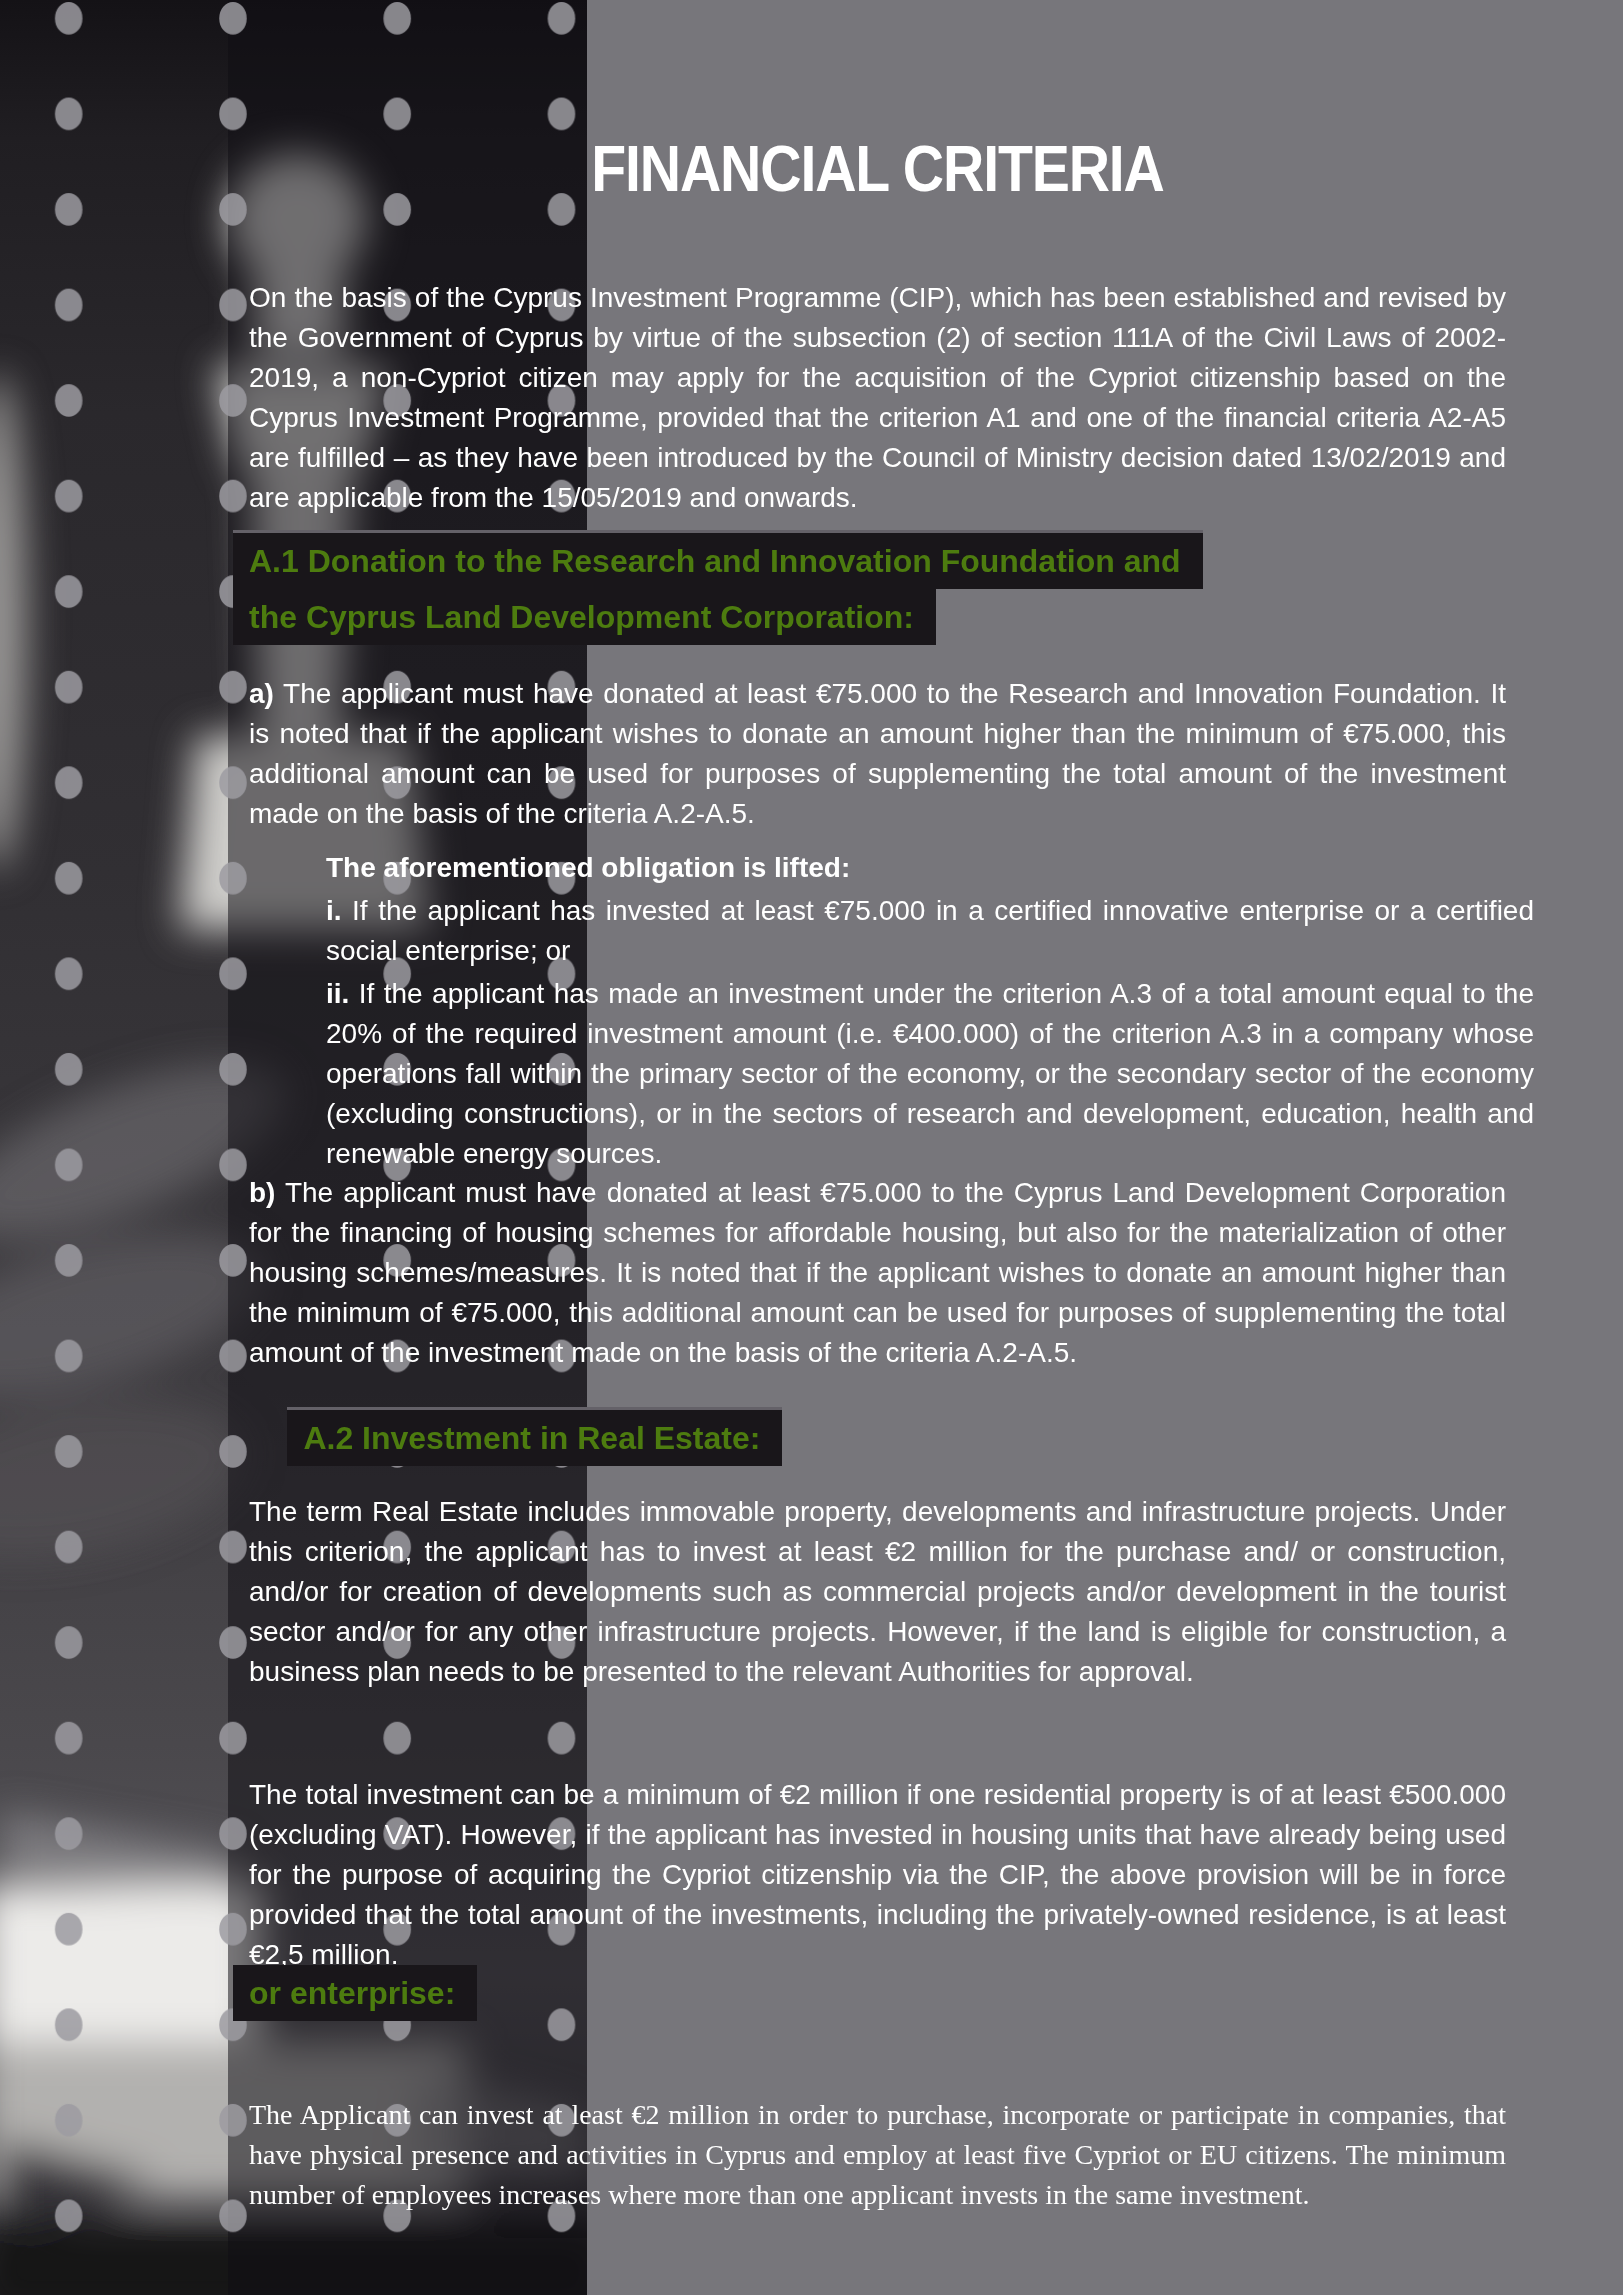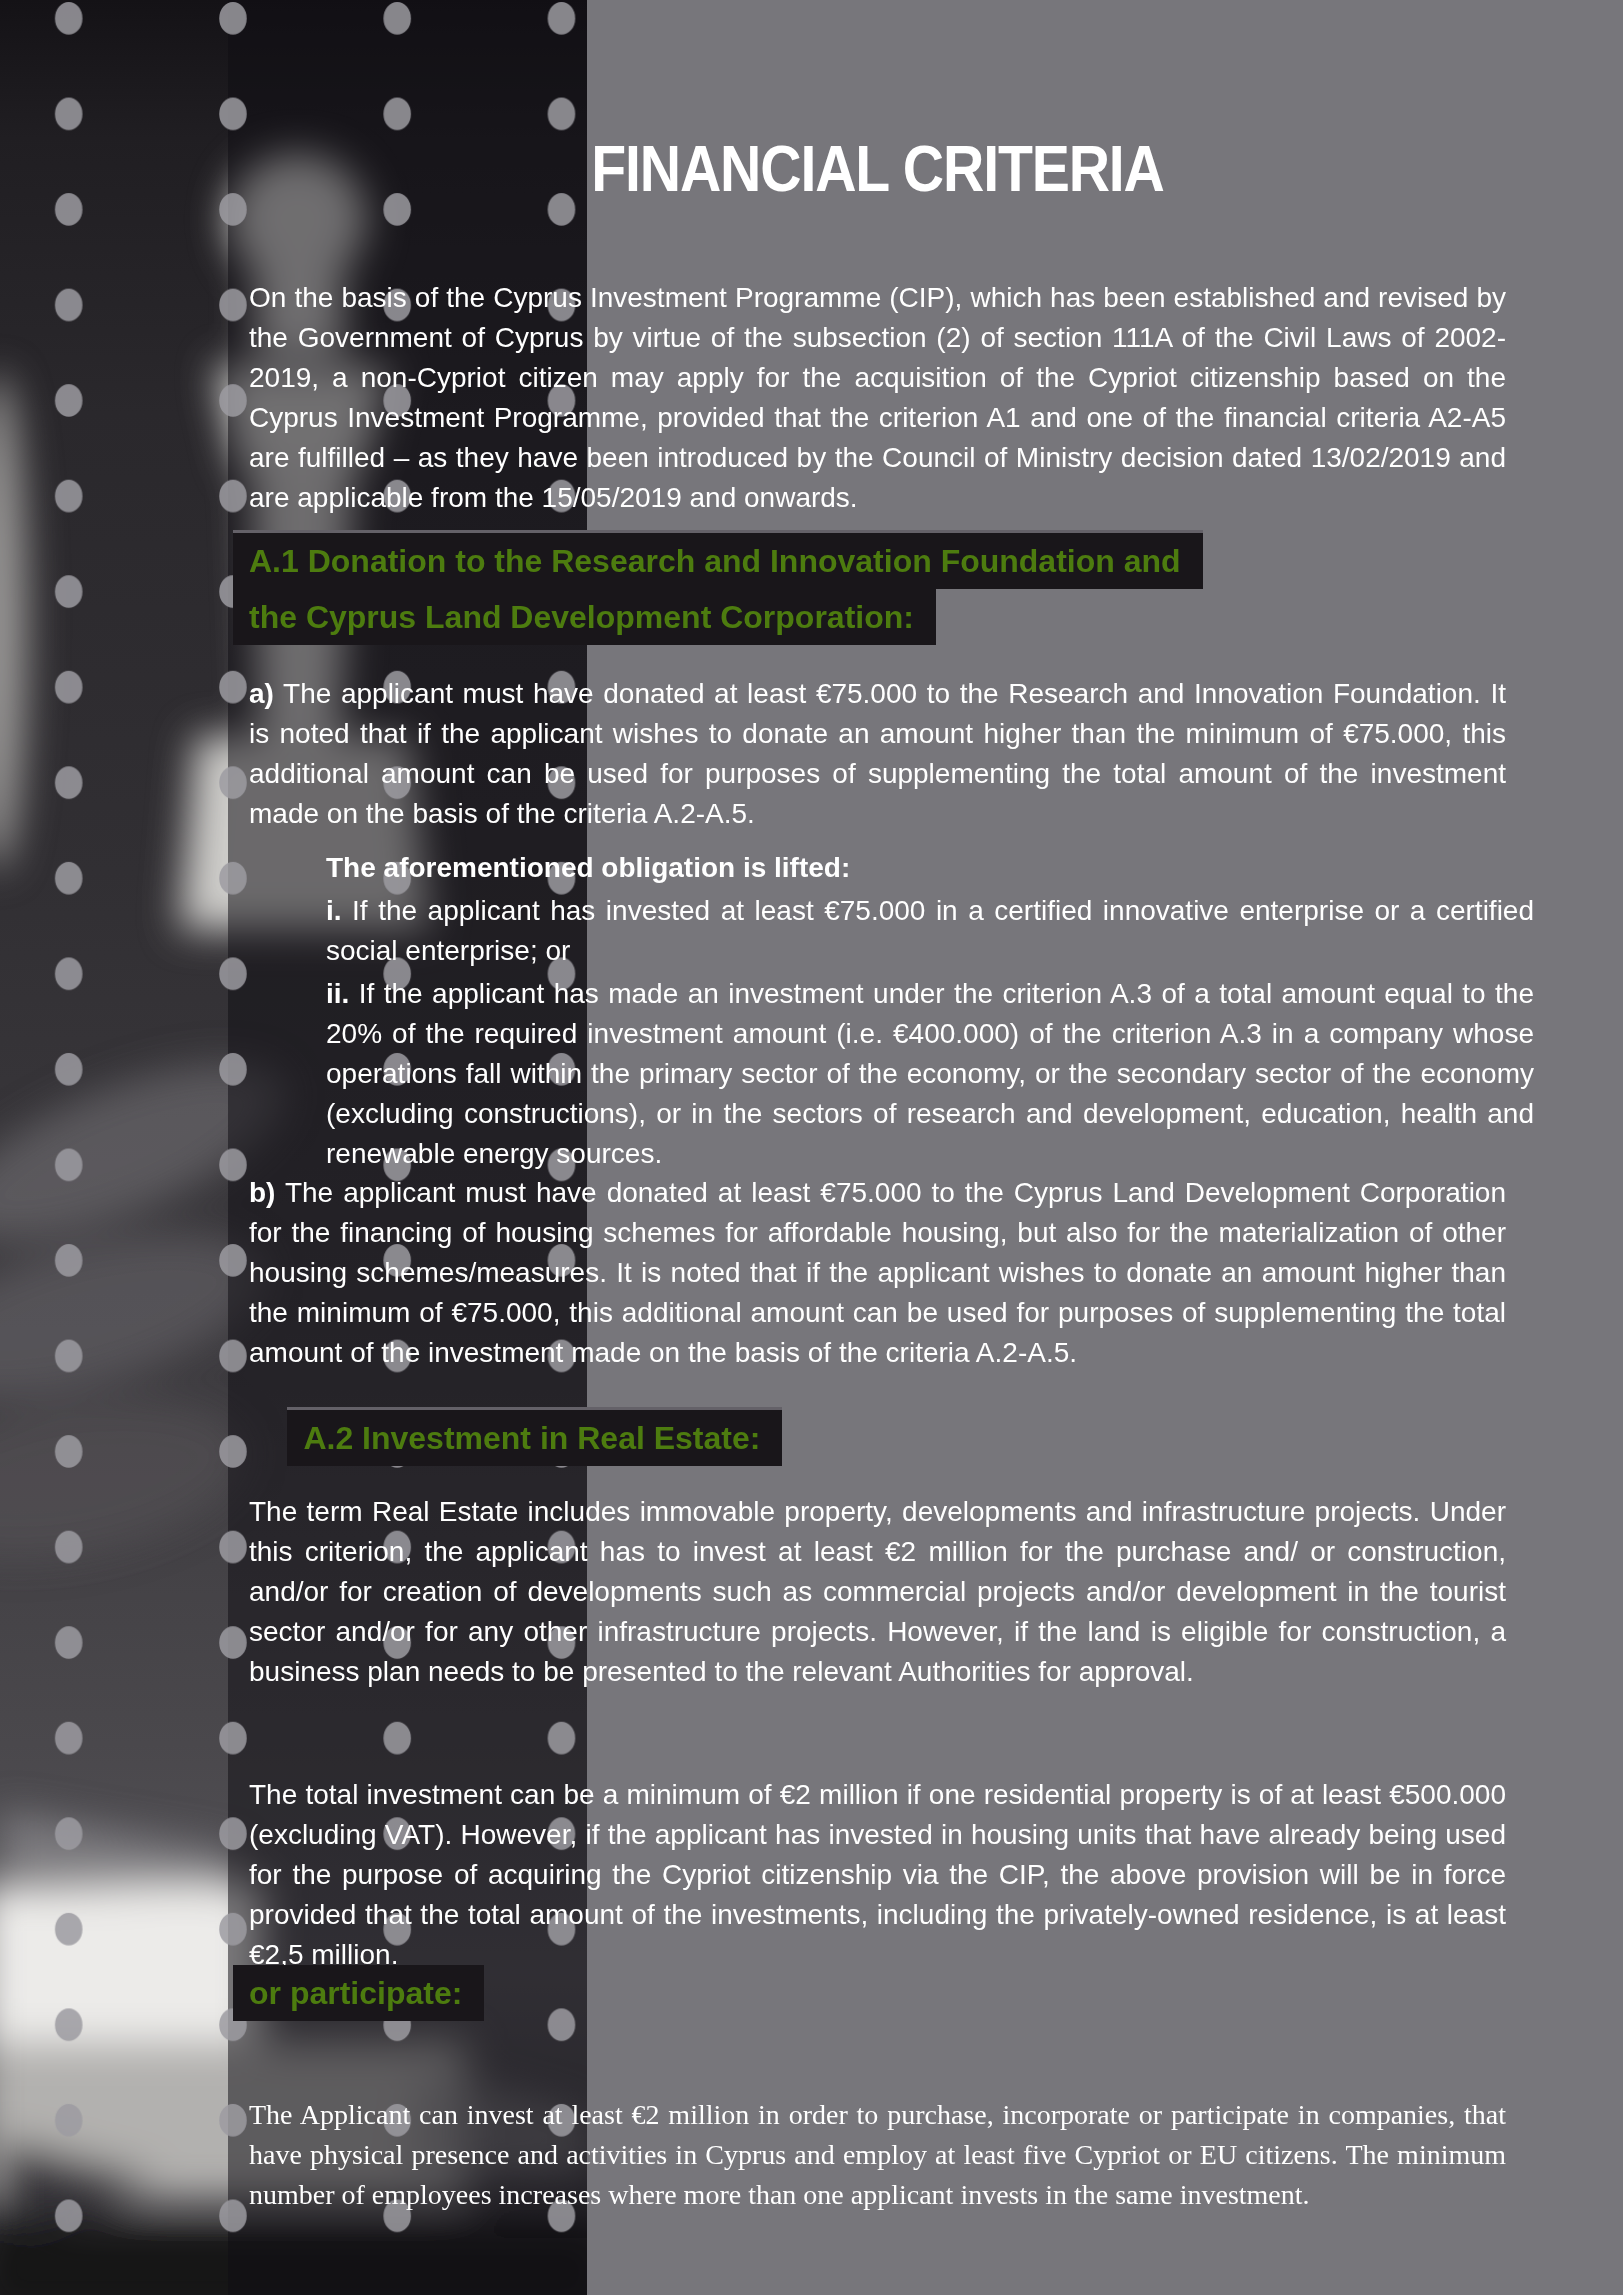--- a/index.html
+++ b/index.html
@@ -113,20 +113,20 @@
 
     <div class="abs bar-group" style="top:1407px;margin-left:38px;">
       <div class="bar-row first">A.2 Investment in Real Estate:</div>
     </div>
 
     <p class="abs body-text" style="top:1492px;">The term Real Estate includes immovable property, developments and infrastructure projects. Under this criterion, the applicant has to invest at least €2 million for the purchase and/ or construction, and/or for creation of developments such as commercial projects and/or development in the tourist sector and/or for any other infrastructure projects. However, if the land is eligible for construction, a business plan needs to be presented to the relevant Authorities for approval.</p>
 
     <p class="abs body-text" style="top:1775px;">The total investment can be a minimum of €2 million if one residential property is of at least €500.000 (excluding VAT). However, if the applicant has invested in housing units that have already being used for the purpose of acquiring the Cypriot citizenship via the CIP, the above provision will be in force provided that the total amount of the investments, including the privately-owned residence, is at least €2,5 million.</p>
 
     <div class="abs bar-group" style="top:1965px;">
-      <div class="bar-row">or participate:</div>
+      <div class="bar-row">or enterprise:</div>
     </div>
 
     <p class="abs body-text" style="top:2095px;font-family:Liberation Serif, serif;">The Applicant can invest at least €2 million in order to purchase, incorporate or participate in companies, that have physical presence and activities in Cyprus and employ at least five Cypriot or EU citizens. The minimum number of employees increases where more than one applicant invests in the same investment.</p>
 
   </div>
 </div>
 
 
 </body></html>

